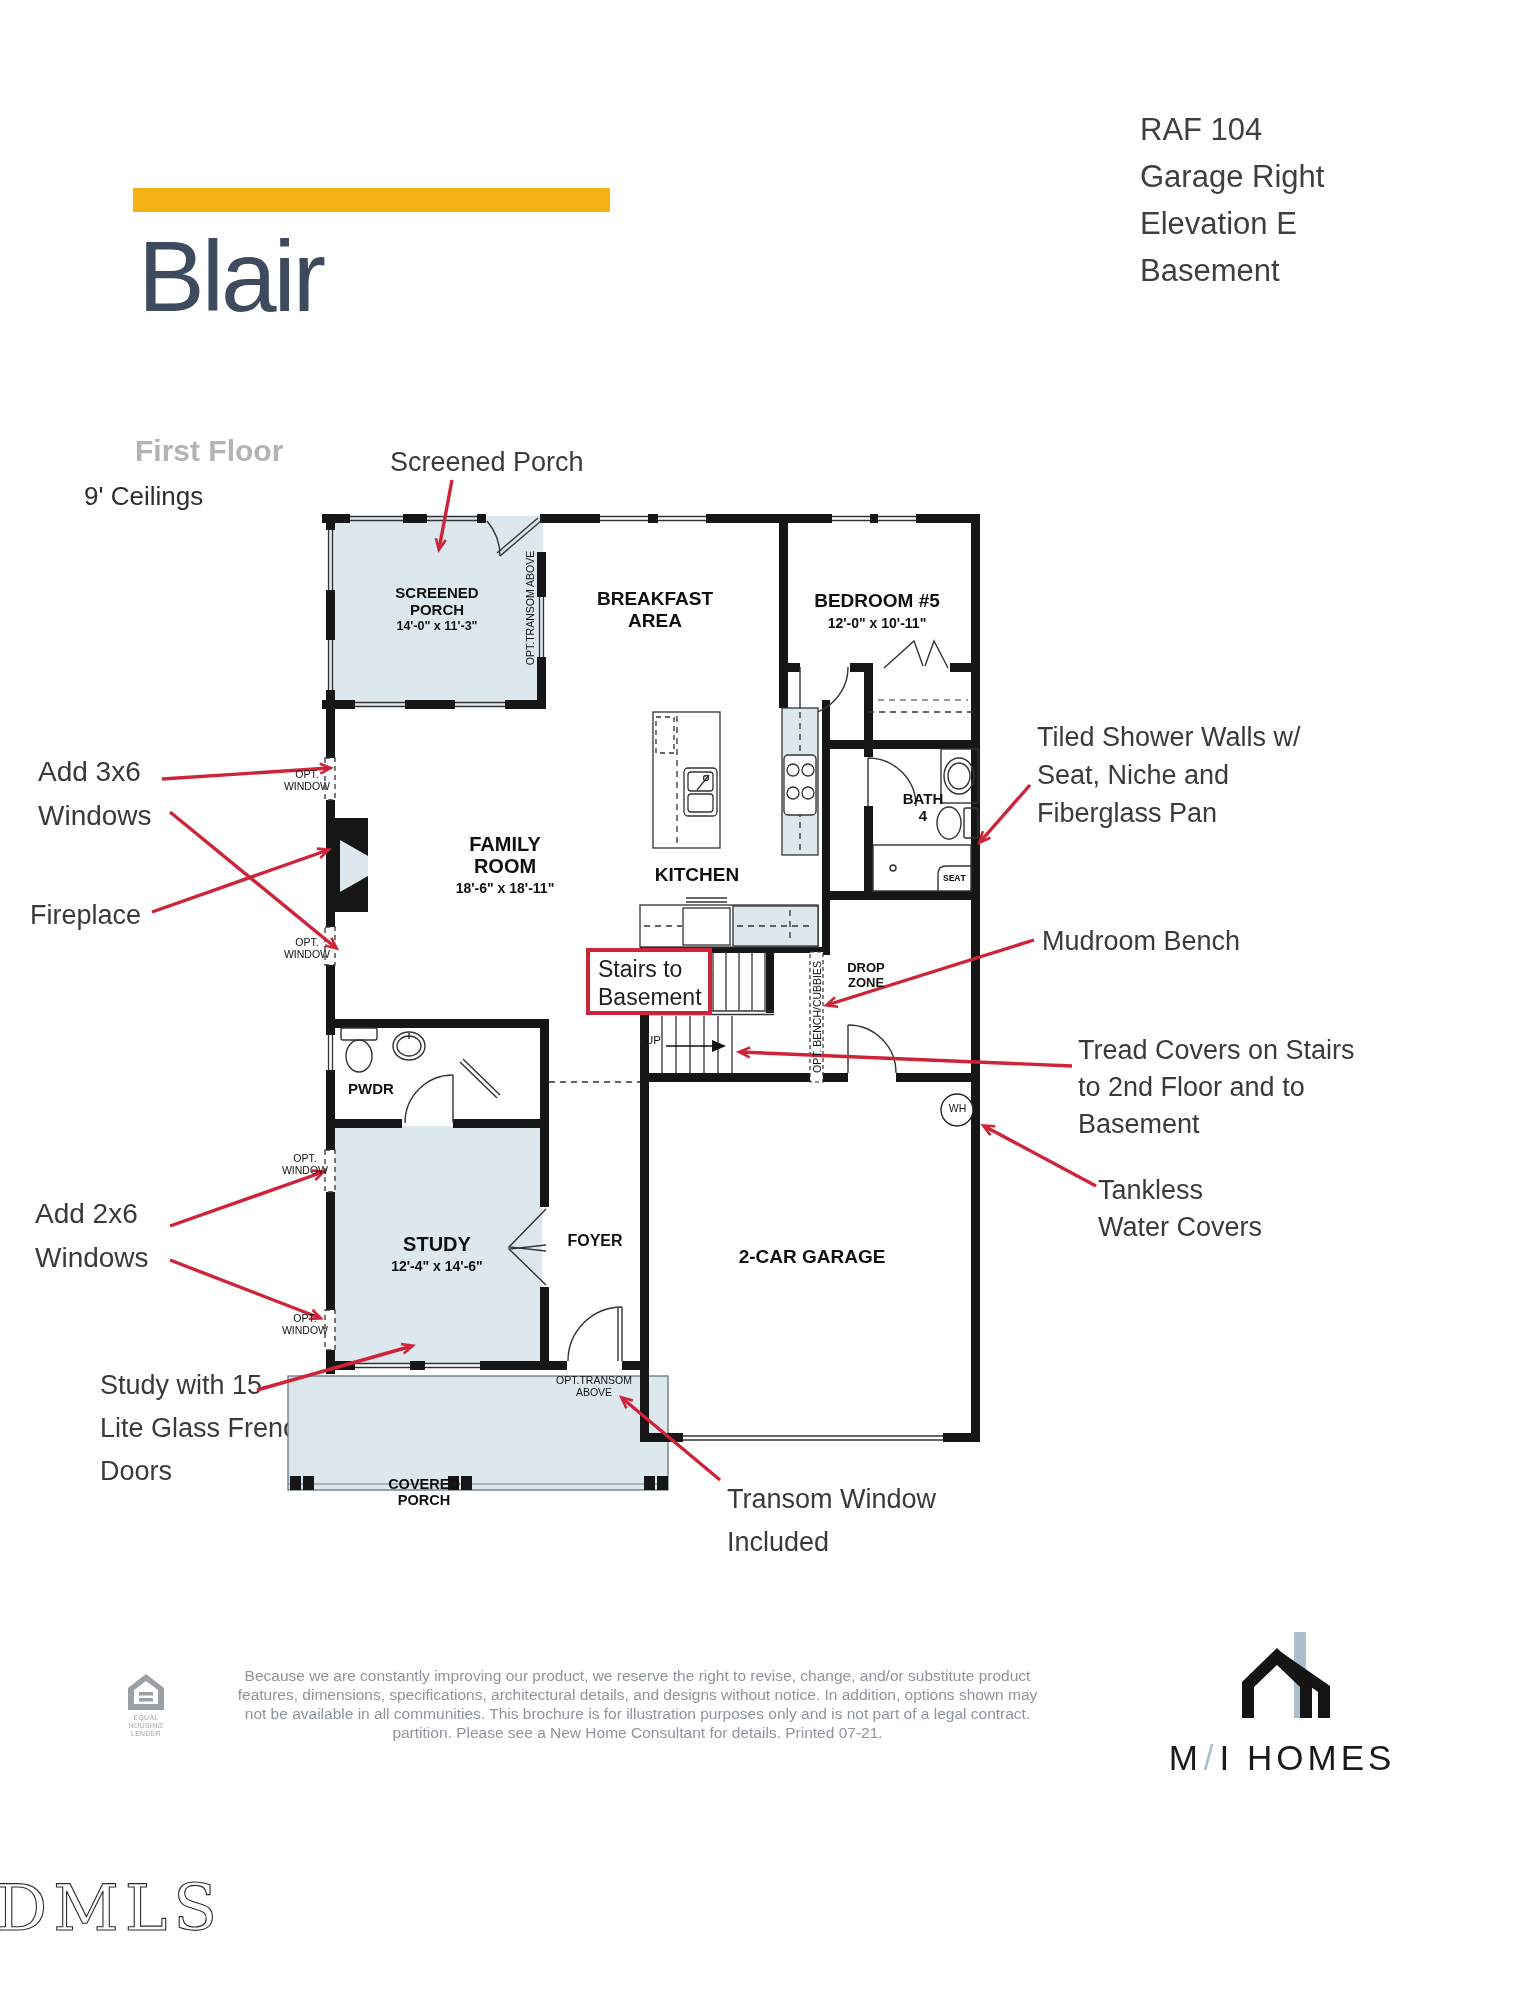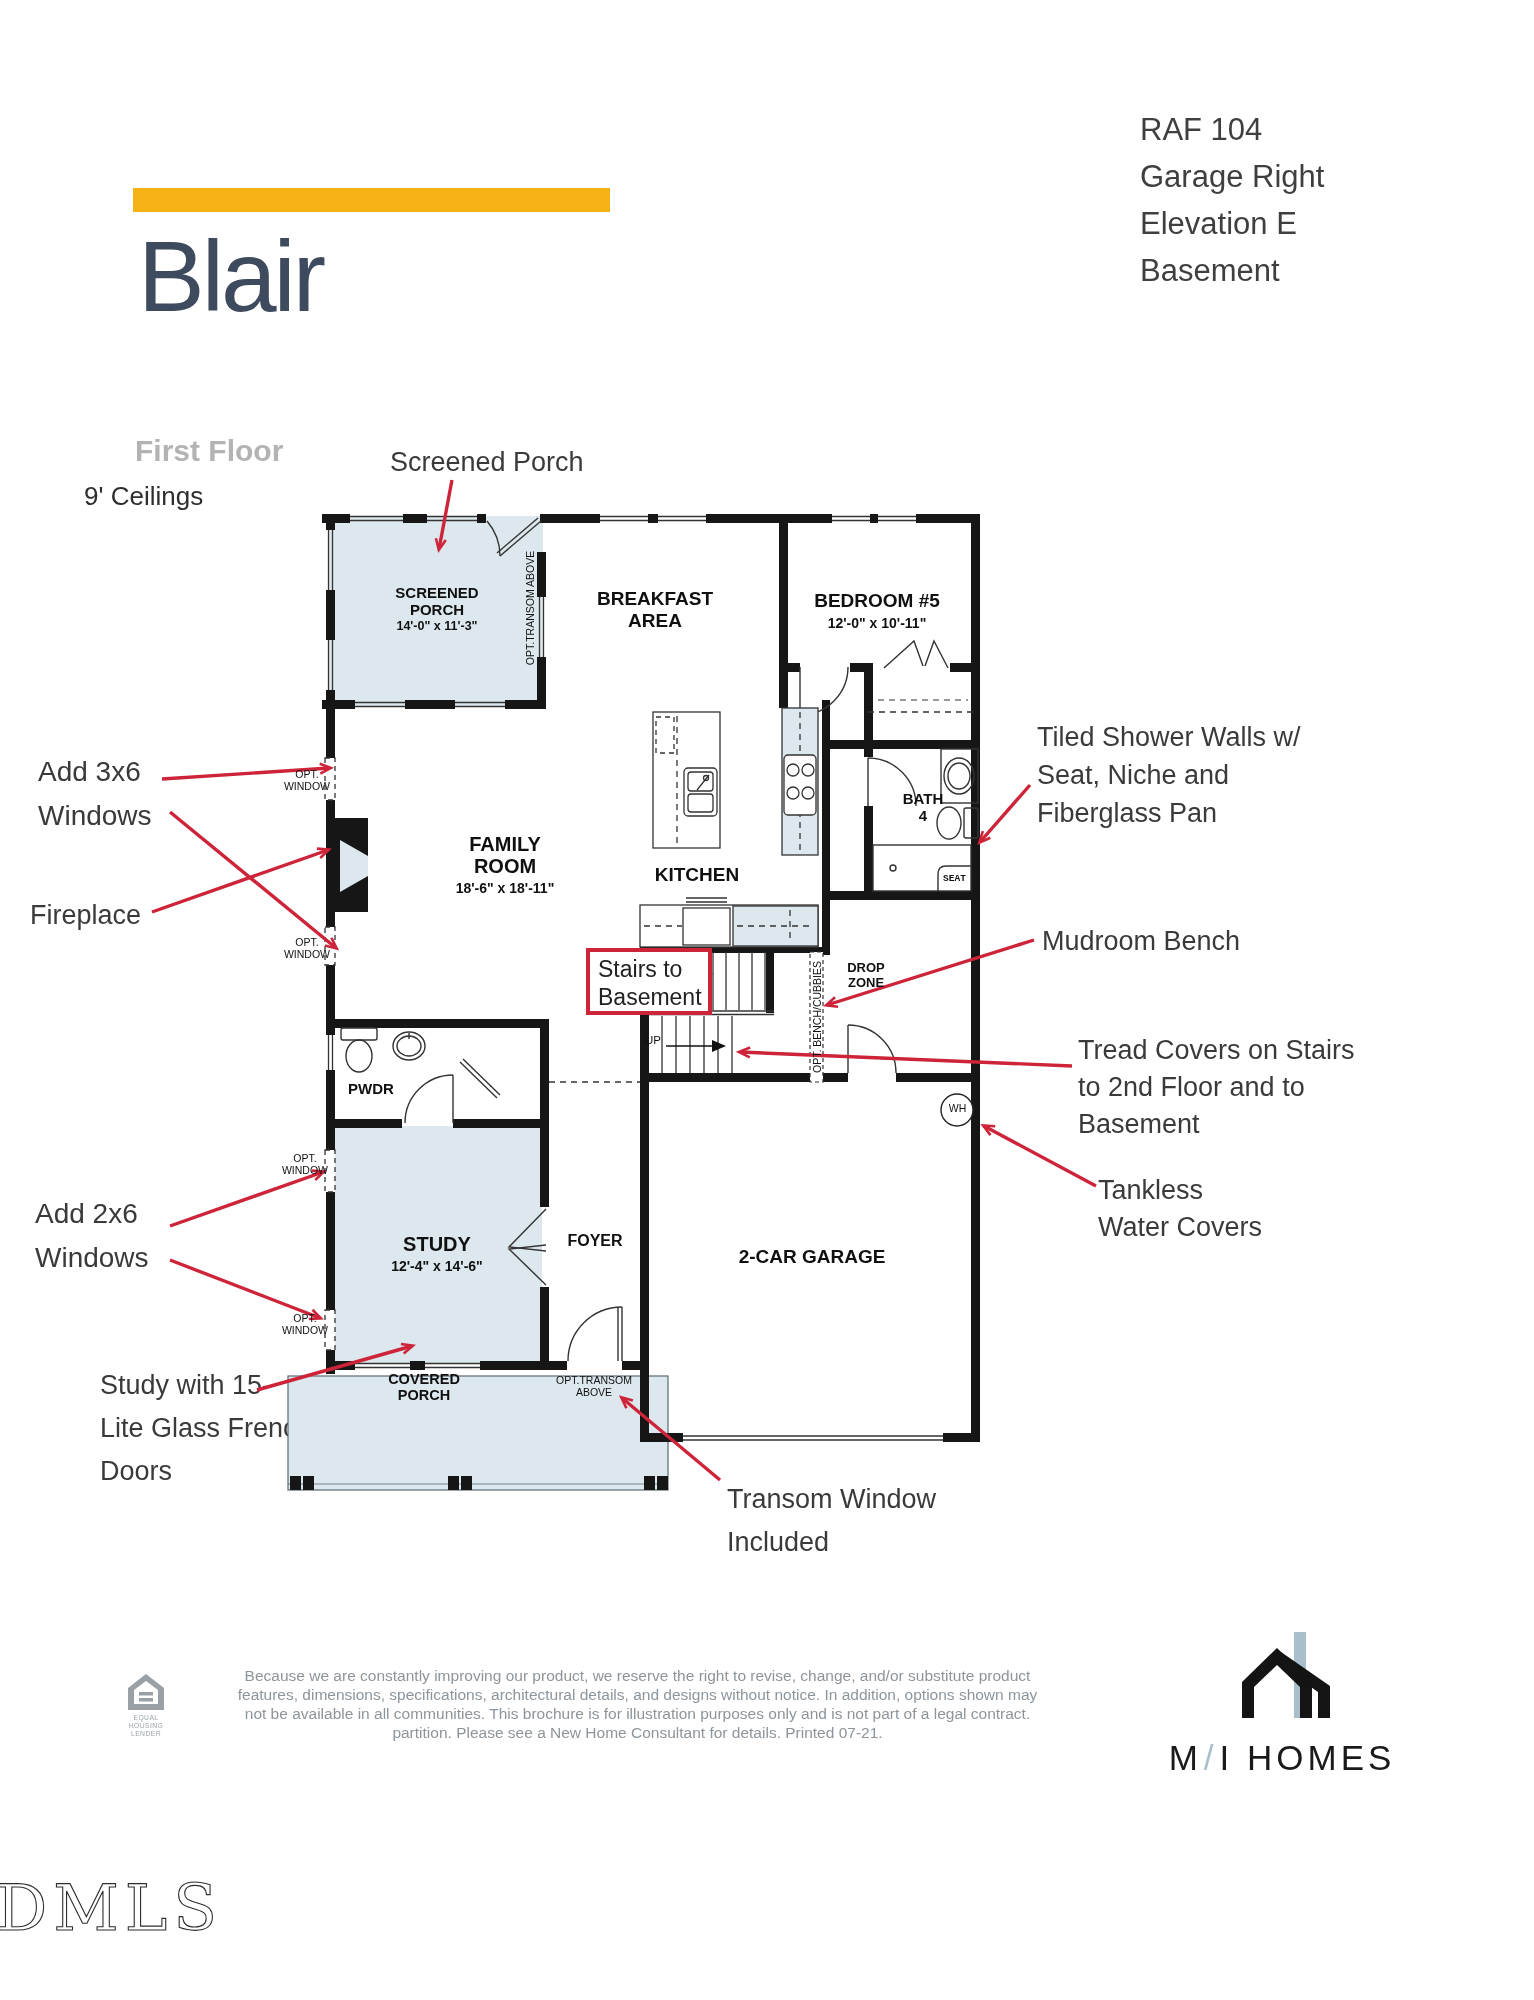--- a/index.html
+++ b/index.html
@@ -39,21 +39,21 @@
   #r-family{left:430px;top:833px;width:150px;font-size:20px;line-height:22px;}
   #r-family .dims{font-size:14px;}
   #r-kitchen{left:622px;top:864px;width:150px;font-size:19px;}
   #r-bath4{left:898px;top:790px;width:50px;font-size:15px;line-height:17px;}
   #r-drop{left:838px;top:960px;width:56px;font-size:13px;line-height:15px;}
   #r-pwdr{left:348px;top:1080px;width:70px;font-size:15px;text-align:left;}
   #r-study{left:362px;top:1233px;width:150px;font-size:20px;line-height:22px;}
   #r-study .dims{font-size:14px;}
   #r-foyer{left:560px;top:1232px;width:70px;font-size:16px;}
   #r-garage{left:737px;top:1246px;width:150px;font-size:19px;}
-  #r-cporch{left:349px;top:1371px;width:150px;font-size:14.5px;line-height:16px;}
+  #r-cporch{left:349px;top:1476px;width:150px;font-size:14.5px;line-height:16px;}
   
   .note{color:#111;font-size:10.5px;line-height:12px;text-align:center;z-index:4;}
   #n-optw1{left:277px;top:768px;width:60px;}
   #n-optw2{left:277px;top:936px;width:60px;}
   #n-optw3{left:275px;top:1152px;width:60px;}
   #n-optw4{left:275px;top:1312px;width:60px;}
   #n-trans-porch{left:469px;top:602px;width:122px;transform:rotate(-90deg);transform-origin:center;}
   #n-bench{left:746px;top:1011px;width:142px;transform:rotate(-90deg);transform-origin:center;}
   #n-trans-front{left:544px;top:1374px;width:100px;}
   #n-up{left:645px;top:1034px;width:30px;text-align:left;font-size:11.5px;}

